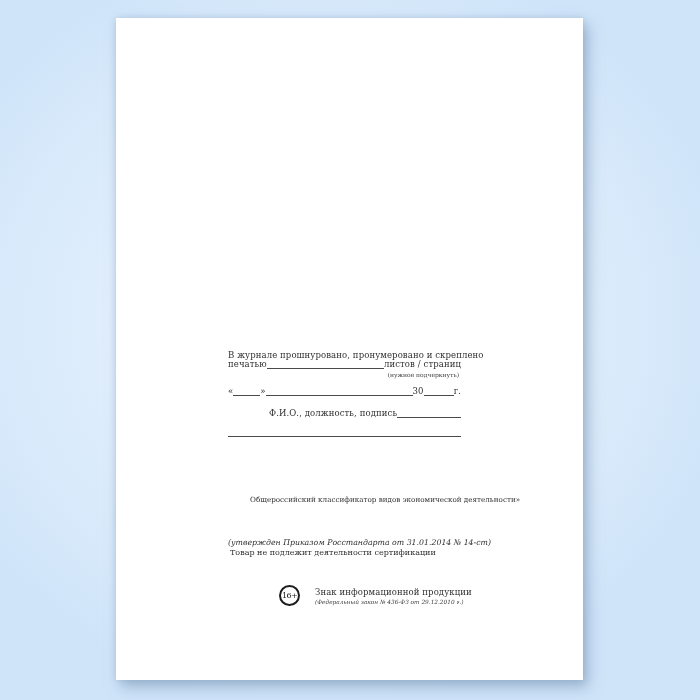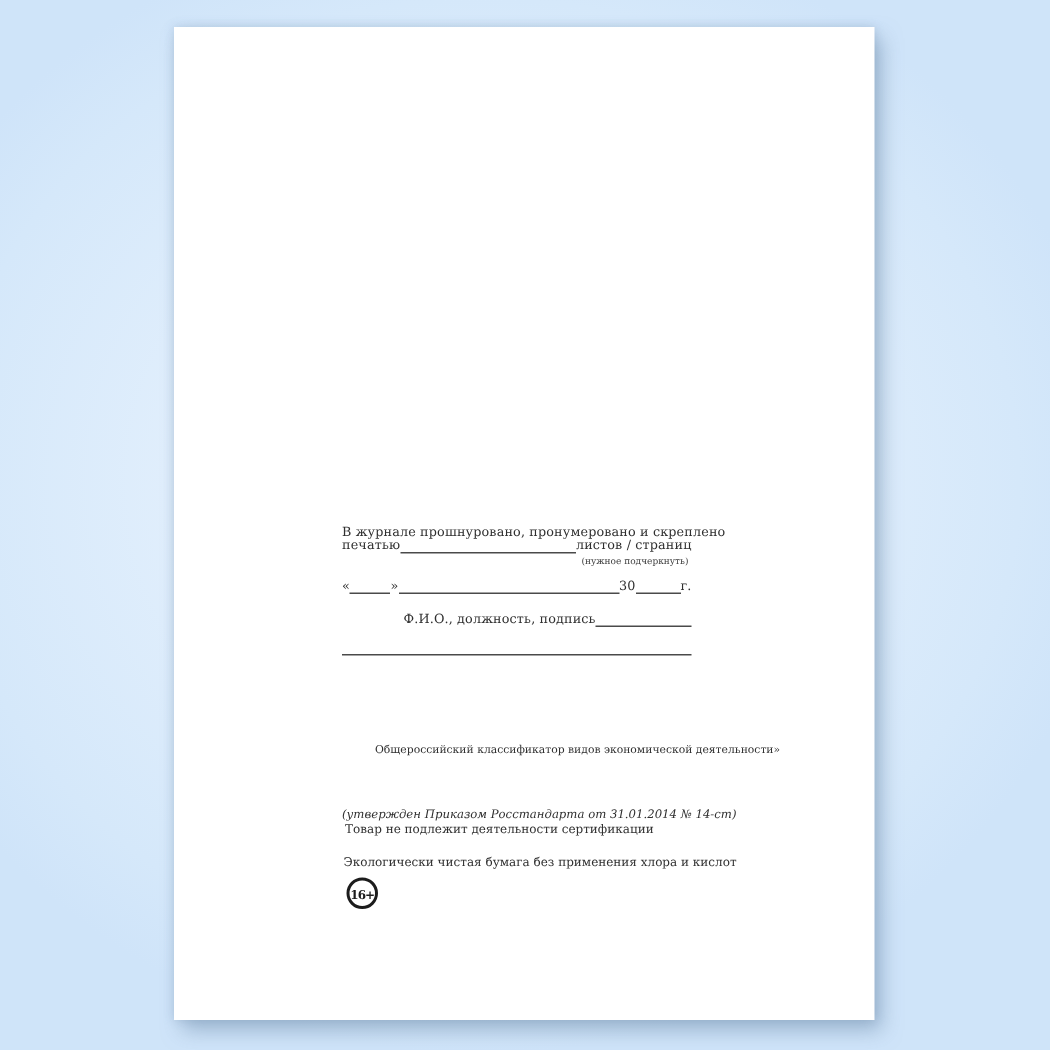--- a/index.html
+++ b/index.html
@@ -85,25 +85,26 @@
   }
   .badge {
     width: 17px;
     height: 17px;
     border: 2.4px solid #1c1c1c;
     border-radius: 50%;
     display: flex;
     align-items: center;
     justify-content: center;
     font-size: 8px;
-    font-weight: bold;
+    font-weight: normal;
     letter-spacing: -0.6px;
     color: #1c1c1c;
     flex: 0 0 auto;
     margin-top: 1px;
+    margin-left: 48px;
   }
   .badge-text {
     display: flex;
     flex-direction: column;
     margin-left: 15px;
     padding-top: 3px;
   }
   .law {
     font-size: 5.8px;
     line-height: 8px;
@@ -160,21 +161,24 @@
 
       <div class="r r-a6 row line2">
         <span class="fill"></span>
       </div>
 
 
       <div class="r r-b2 small2">Общероссийский классификатор видов экономической деятельности»</div>
       <div class="r r-b3 b3 ital">(утвержден Приказом Росстандарта от 31.01.2014 № 14-ст)</div>
 
       <div class="r r-b5 b">Товар не подлежит деятельности сертификации</div>
-      <div class="r r-b6 b">Экологически чистая бумага без применения хлора и кислот</div>
 
       <div class="r r-b7 badge-row">
         <span class="badge">16+</span>
+        <span class="badge-text">
+          <span class="t">Знак информационной продукции</span>
+          <span class="law ital">(Федеральный закон № 436-ФЗ от 29.12.2010 г.)</span>
+        </span>
       </div>
 
     </div>
   </div>
 </div>
 
 </body></html>

